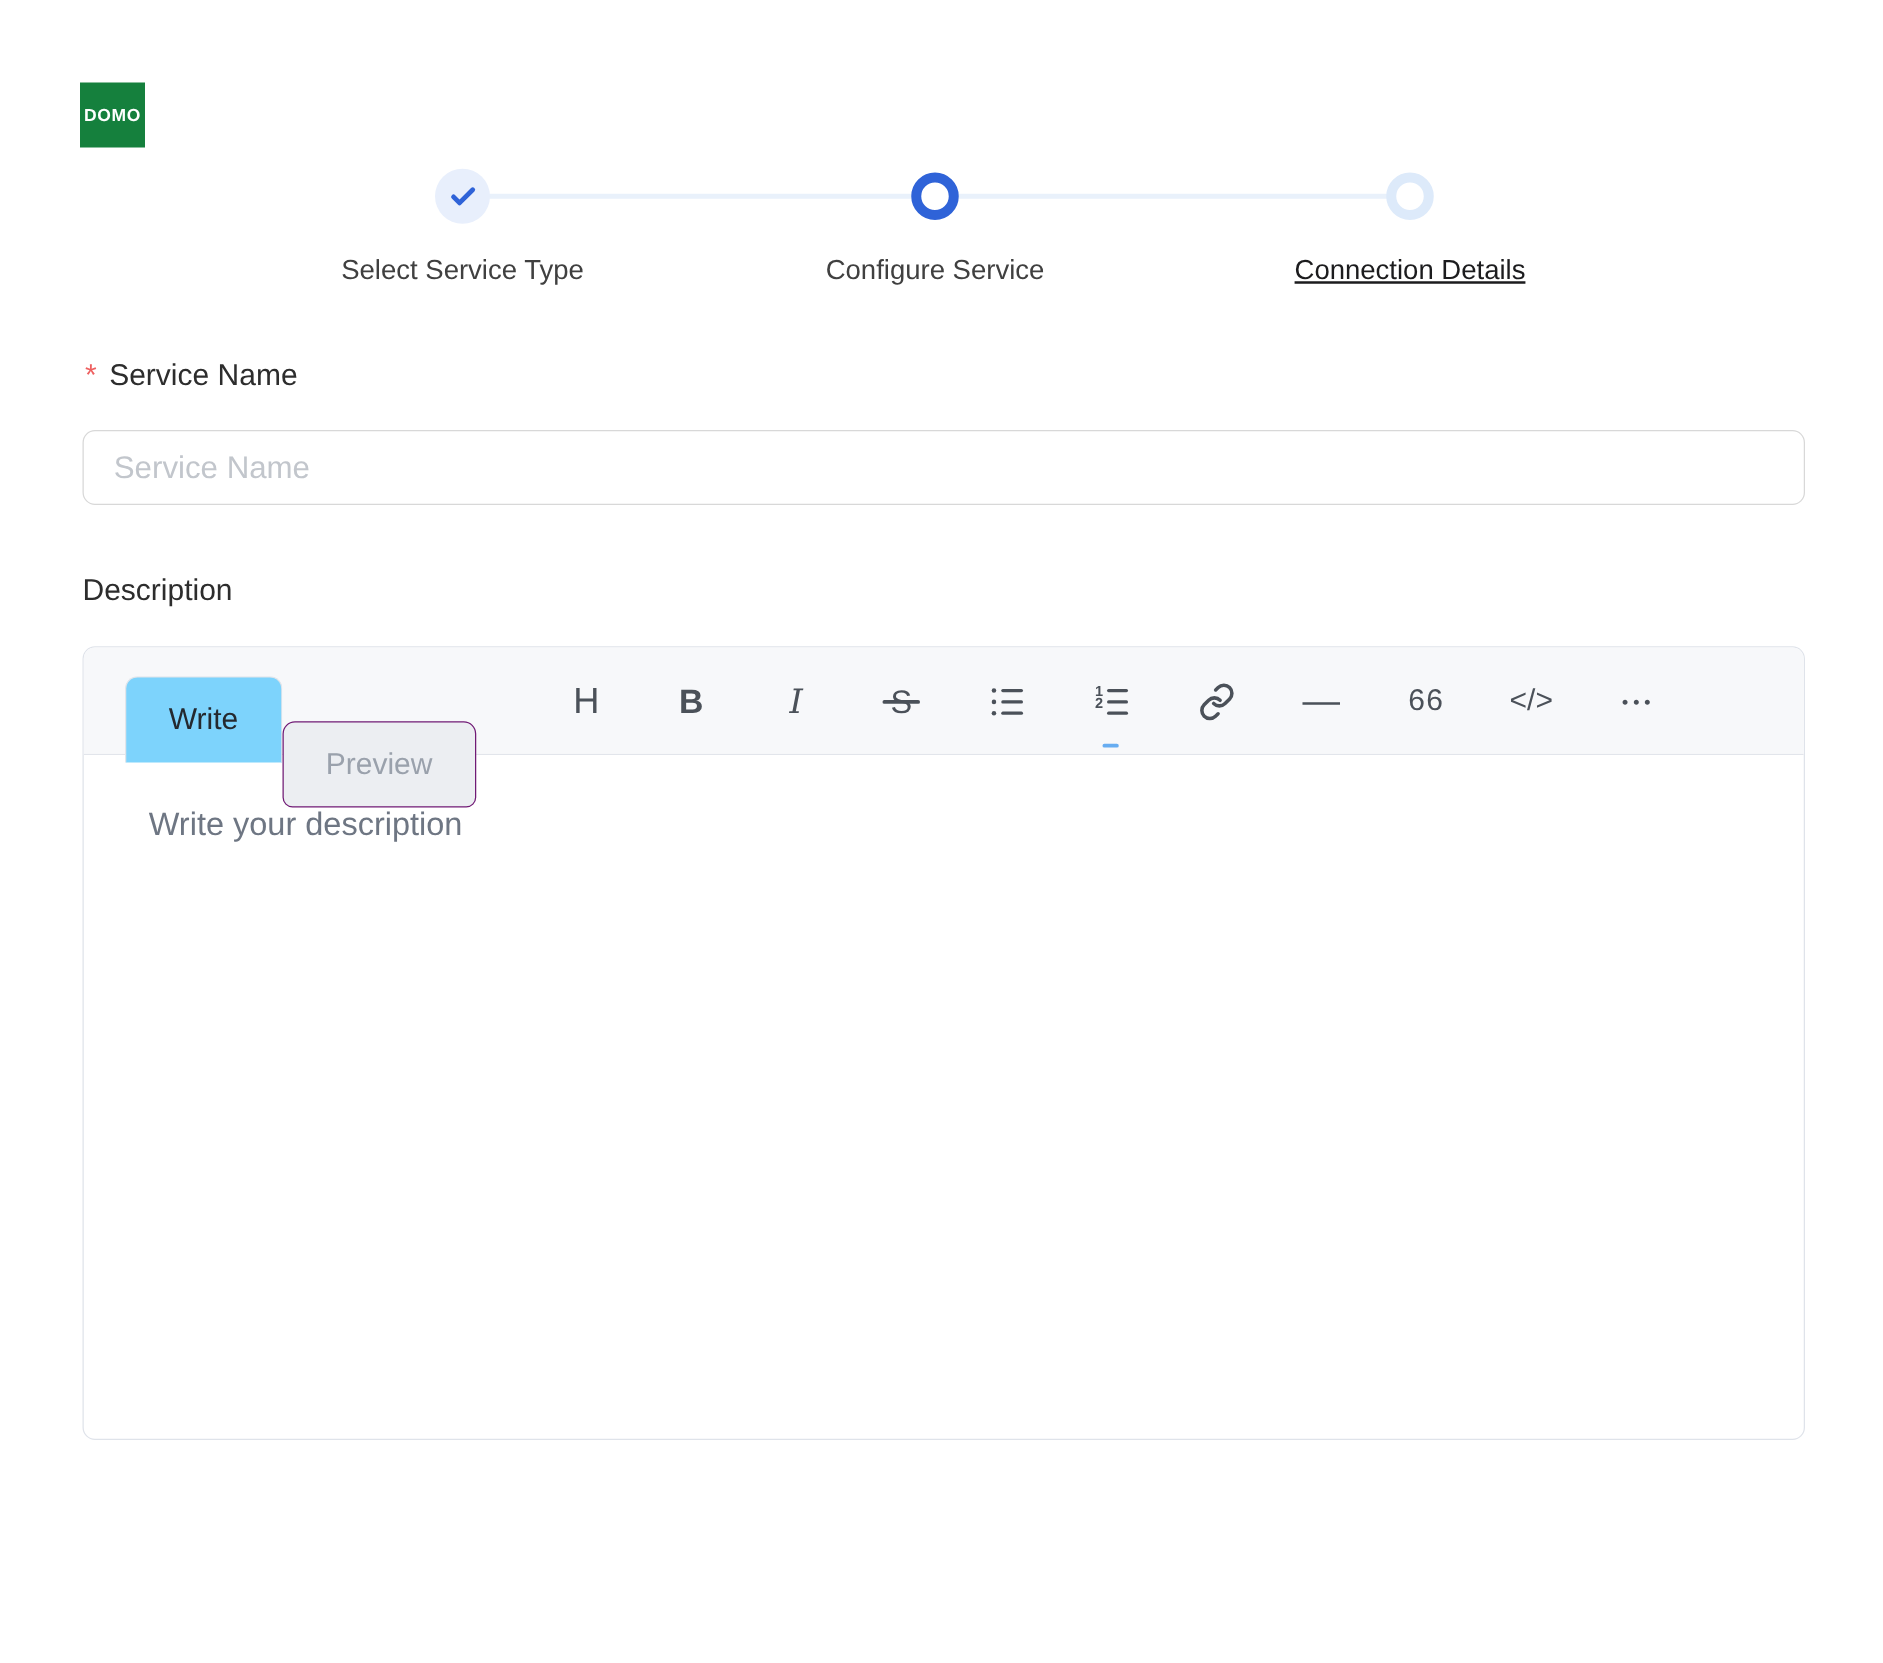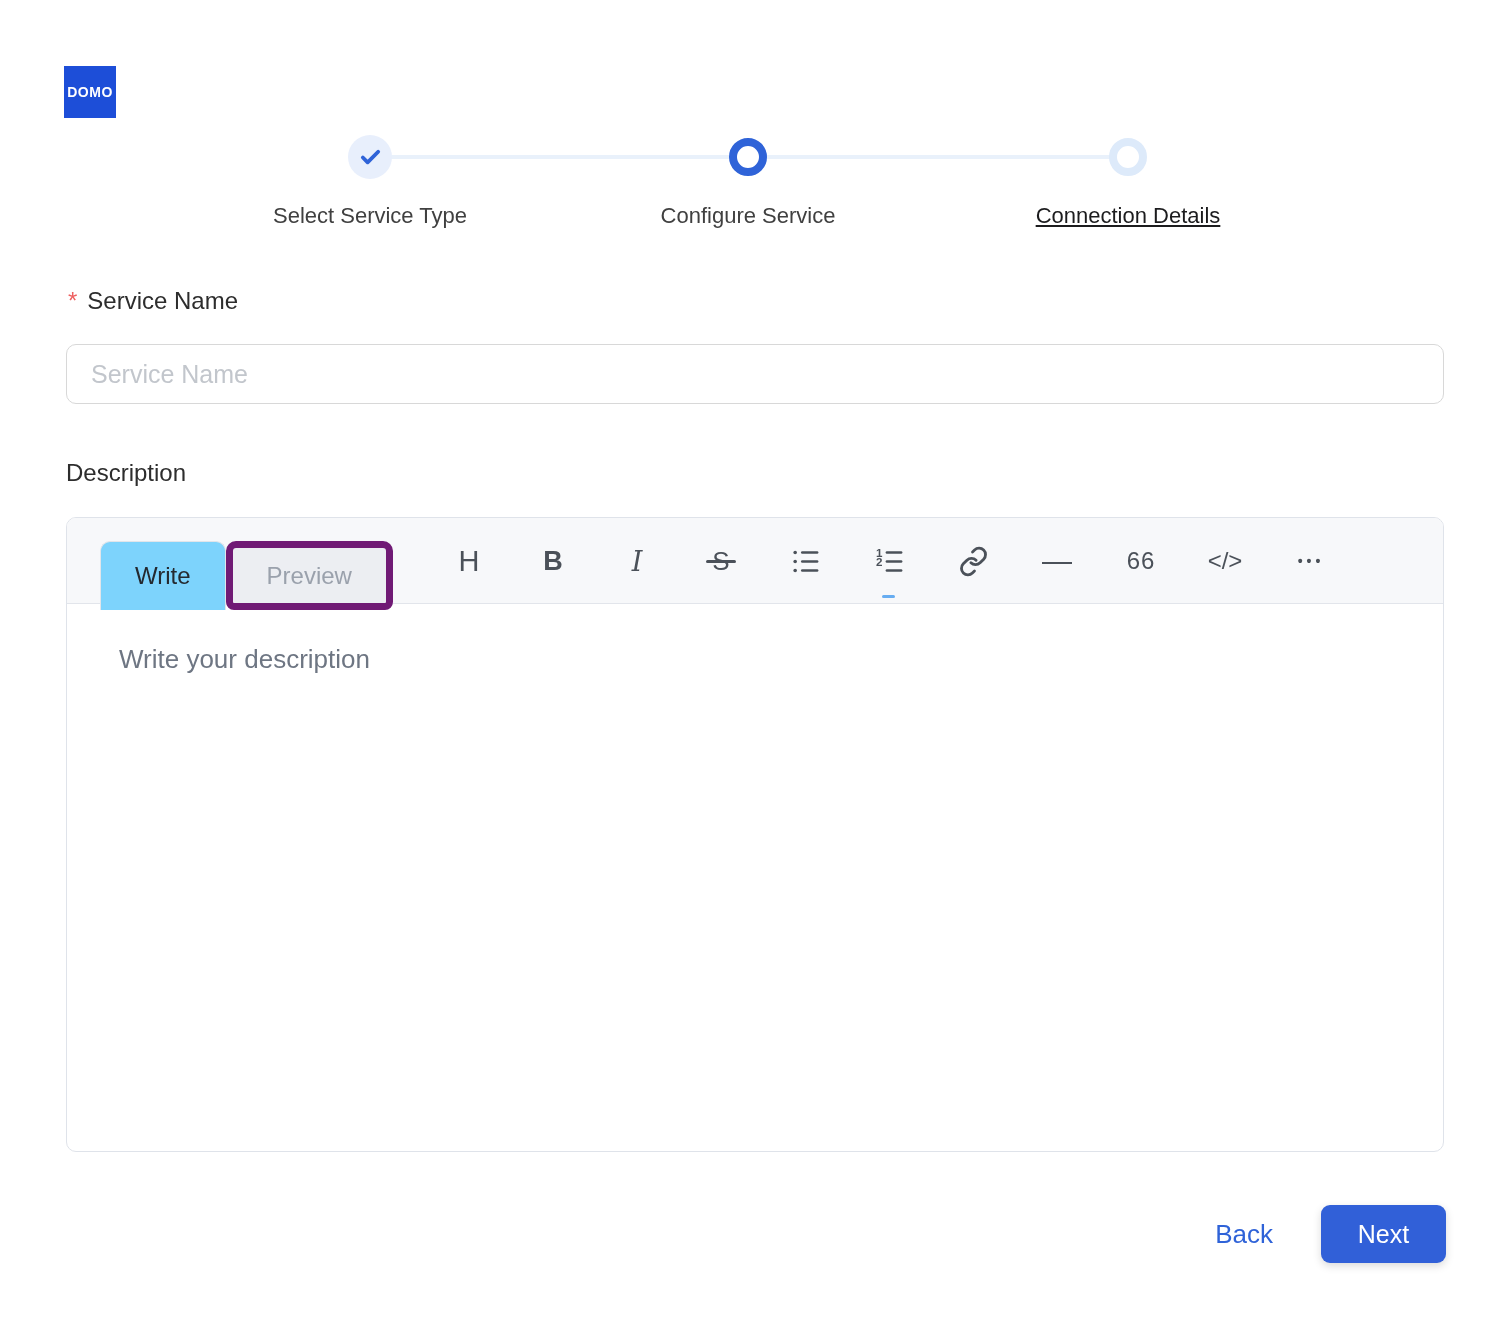--- a/index.html
+++ b/index.html
@@ -17,21 +17,21 @@
   }
 
   
   .app-header {
     position: absolute;
     left: 64px; top: 66px;
     display: flex; align-items: center; gap: 31px;
   }
   .logo {
     width: 52px; height: 52px;
-    background: #1d4ed8;
+    background: #15803d;
     color: #ffffff;
     display: flex; align-items: center; justify-content: center;
     font-size: 14px; font-weight: 700; letter-spacing: 0.5px;
   }
   .title {
     margin: 0;
     font-size: 30px; font-weight: 600;
     color: #2e2e2e; letter-spacing: 0.2px;
   }
 
@@ -97,23 +97,23 @@
     cursor: pointer;
   }
   .tab.active {
     background: #7dd3fc;
     border: 1px solid #e2e5ea; border-bottom: none;
     border-radius: 10px 10px 0 0;
     color: #24292f; font-weight: 500;
   }
   .tab.inactive {
     background: #eceef2;
-    border: 7px solid #701a75;
+    border: 1px solid #701a75;
     border-radius: 10px 10px 8px 8px;
-    color: #9aa1ac; font-weight: 400;
+    color: #9aa1ac; font-weight: 400; margin-top: 36px;
   }
   .toolbar {
     position: absolute; left: 382px; top: 0; height: 86px;
     display: flex; align-items: center; gap: 44px;
   }
   .tb {
     position: relative;
     width: 40px; height: 48px;
     background: none; border: none; padding: 0;
     display: flex; align-items: center; justify-content: center;
@@ -261,18 +261,14 @@
         <button class="tb">
           <span class="g-more">•••</span>
         </button>
       </div>
     </div>
     <div class="editor-body">
       <textarea placeholder="Write your description" style=""></textarea>
     </div>
   </div>
 
-  <div class="footer">
-    <button class="back-link">Back</button>
-    <button class="next-btn">Next</button>
-  </div>
 
 </div>
 
 </body></html>

